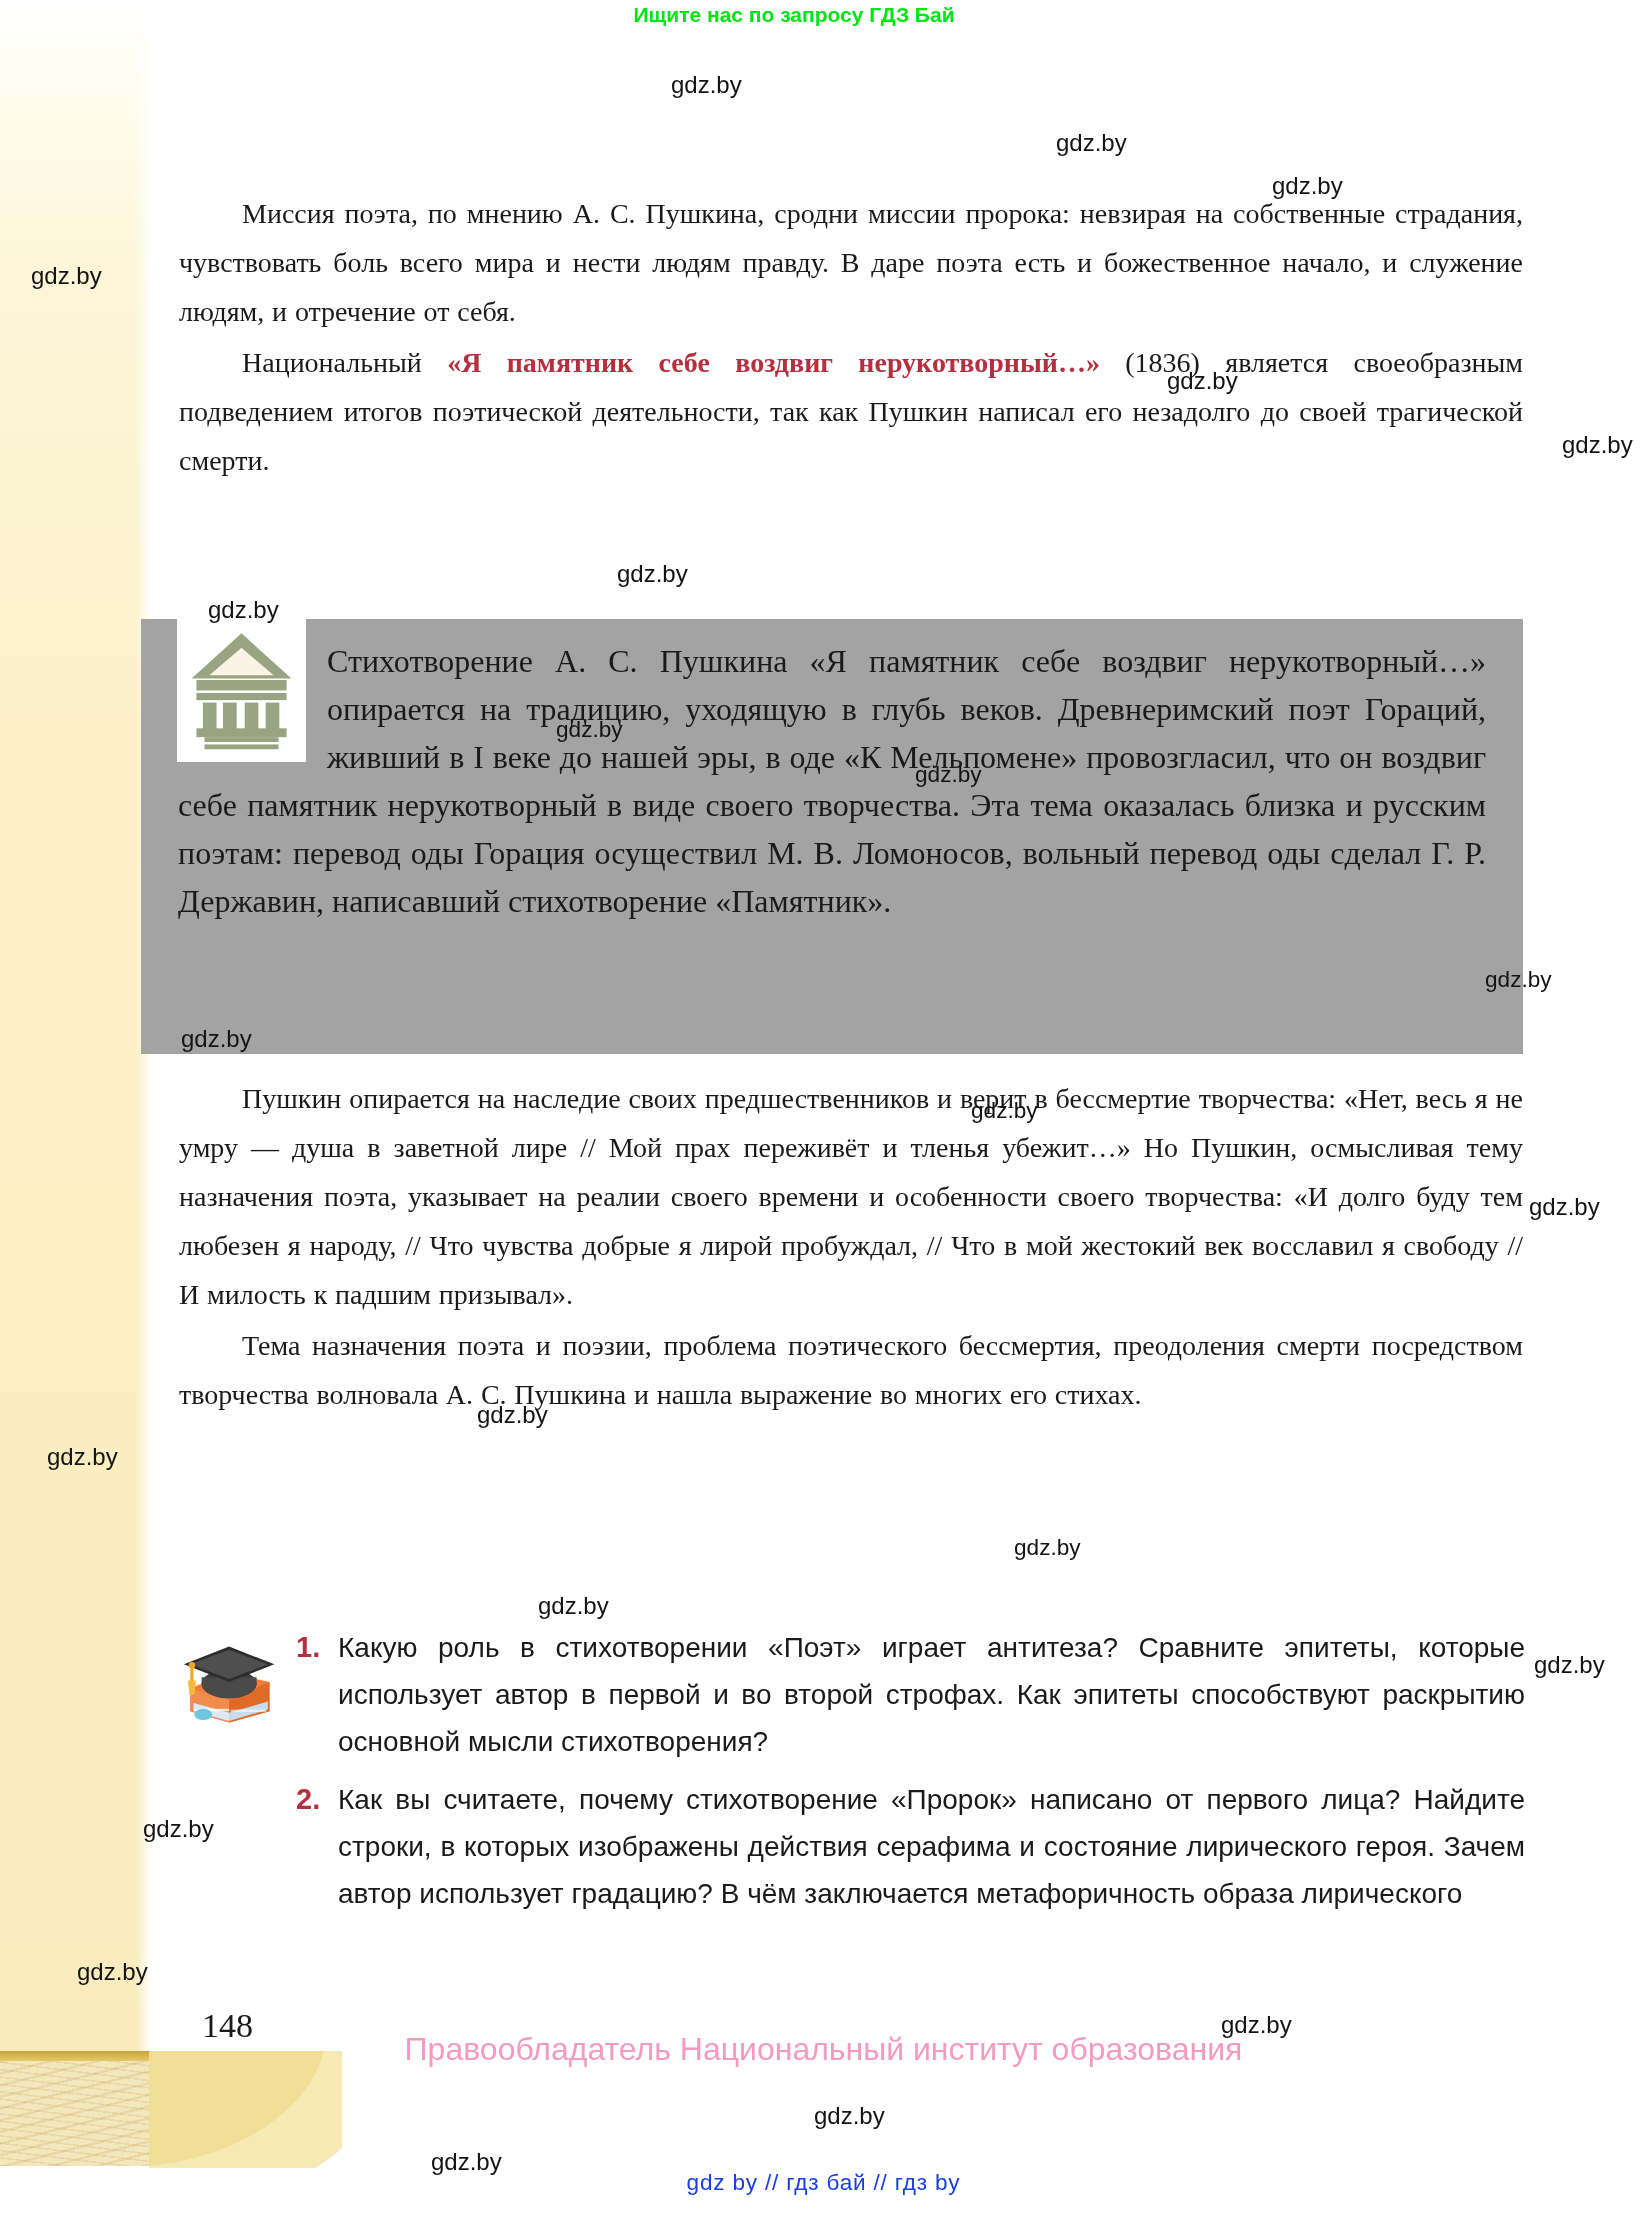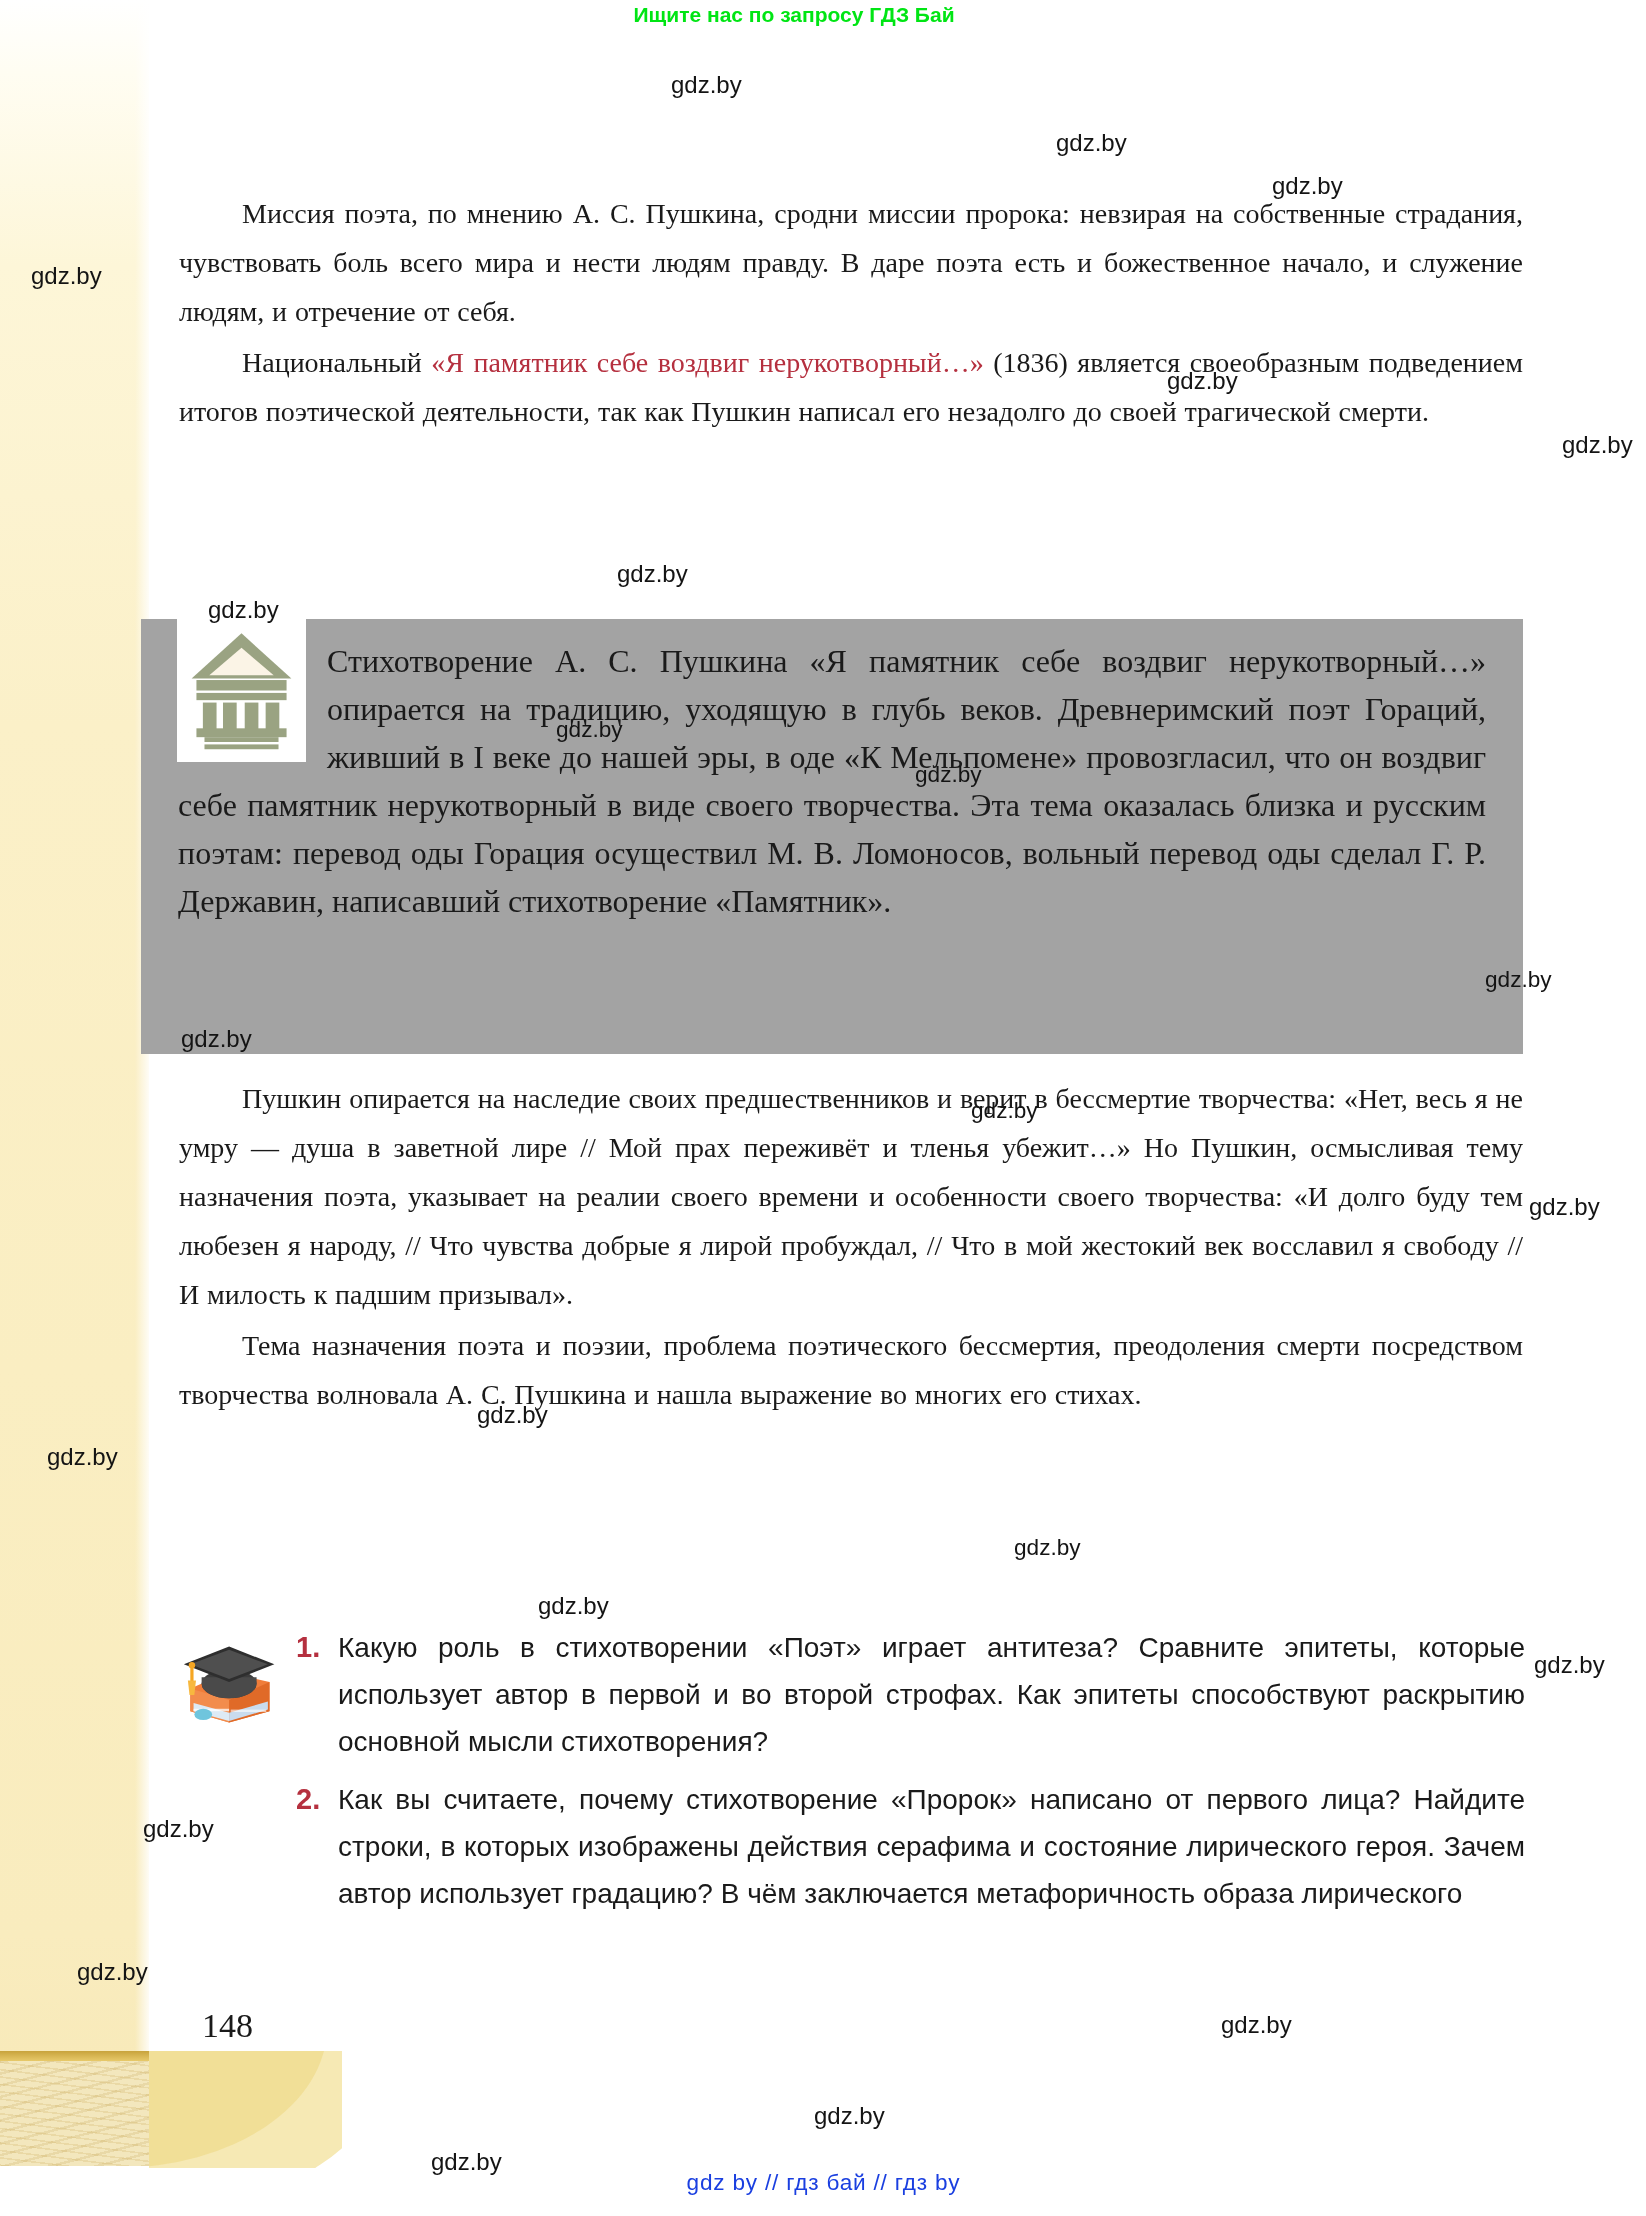--- a/index.html
+++ b/index.html
@@ -115,21 +115,21 @@
     font-family: "Liberation Serif", serif;
     font-size: 28px;
     line-height: 49px;
     color: #1a1a1a;
     text-align: justify;
     text-indent: 63px;
     word-spacing: 0.8px;
   }
   .redtitle {
     color: #b5303f;
-    font-weight: normal;
+    font-weight: bold;
   }
 
   
   .infobox {
     position: absolute;
     left: 141px;
     top: 619px;
     width: 1382px;
     min-height: 435px;
     background: #a3a3a3;
@@ -325,20 +325,21 @@
       </div>
       <div class="q-item">
         <div class="q-num">2.</div>
         <div class="q-text">Как вы считаете, почему стихотворение «Пророк» написано от первого лица? Найдите строки, в которых изображены действия серафима и состояние лирического героя. Зачем автор использует градацию? В чём заключается метафоричность образа лирического</div>
       </div>
     </div>
   </div>
 
   <div class="page-number">148</div>
 
+  <div class="copyright">Правообладатель Национальный институт образования</div>
 
   <div class="footer">gdz by  //  гдз бай  //  гдз by</div>
 
   <div id="watermark-layer">
       <div class="wm" style="left: 671px; top: 71px; font-size: 24px; font-weight: normal;">gdz.by</div>
       <div class="wm" style="left: 1056px; top: 129px; font-size: 24px; font-weight: normal;">gdz.by</div>
       <div class="wm" style="left: 1272px; top: 172px; font-size: 24px; font-weight: normal;">gdz.by</div>
       <div class="wm" style="left: 31px; top: 262px; font-size: 24px; font-weight: normal;">gdz.by</div>
       <div class="wm" style="left: 1167px; top: 367px; font-size: 24px; font-weight: normal;">gdz.by</div>
       <div class="wm" style="left: 1562px; top: 431px; font-size: 24px; font-weight: normal;">gdz.by</div>

